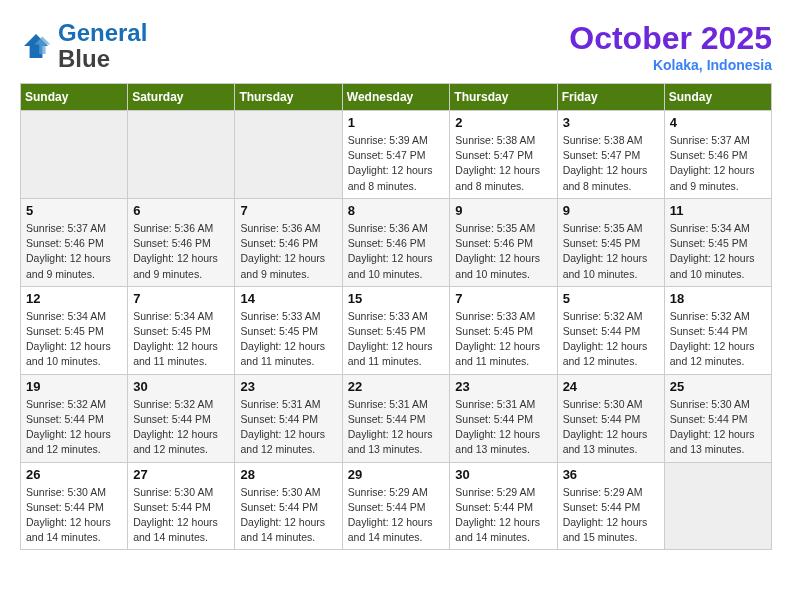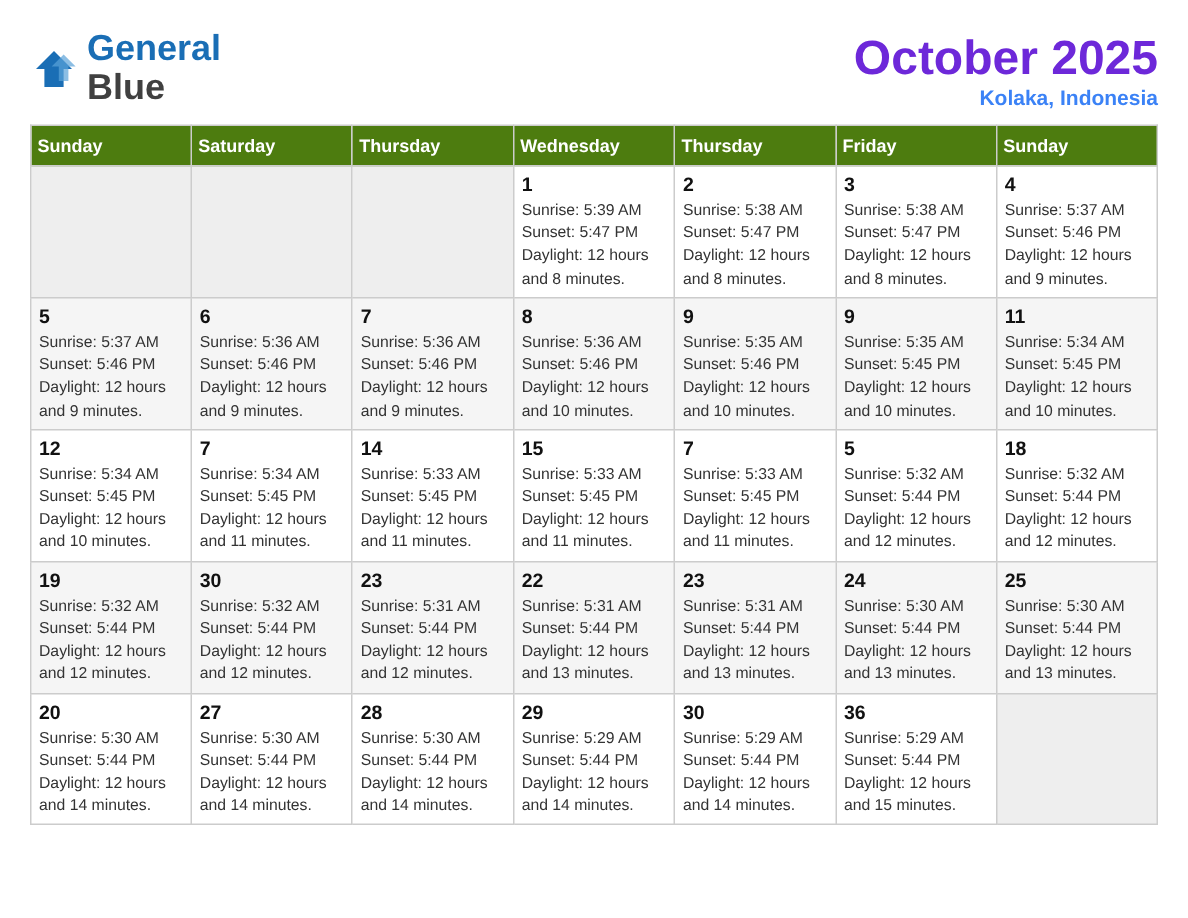--- a/index.html
+++ b/index.html
@@ -226,21 +226,21 @@
           <div class="day-num">24</div>
           <div class="day-info">Sunrise: 5:30 AM<br>Sunset: 5:44 PM<br>Daylight: 12 hours<br>and 13 minutes.</div>
         </td>
         <td>
           <div class="day-num">25</div>
           <div class="day-info">Sunrise: 5:30 AM<br>Sunset: 5:44 PM<br>Daylight: 12 hours<br>and 13 minutes.</div>
         </td>
       </tr>
       <tr>
         <td>
-          <div class="day-num">20</div>
+          <div class="day-num">26</div>
           <div class="day-info">Sunrise: 5:30 AM<br>Sunset: 5:44 PM<br>Daylight: 12 hours<br>and 14 minutes.</div>
         </td>
         <td>
           <div class="day-num">27</div>
           <div class="day-info">Sunrise: 5:30 AM<br>Sunset: 5:44 PM<br>Daylight: 12 hours<br>and 14 minutes.</div>
         </td>
         <td>
           <div class="day-num">28</div>
           <div class="day-info">Sunrise: 5:30 AM<br>Sunset: 5:44 PM<br>Daylight: 12 hours<br>and 14 minutes.</div>
         </td>

